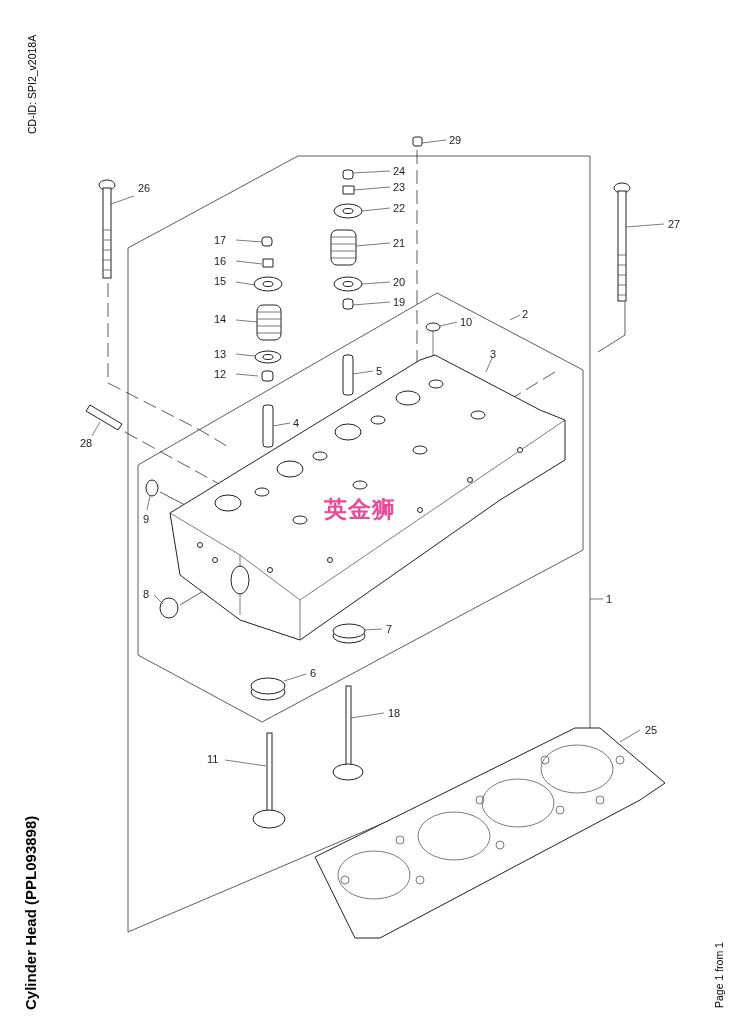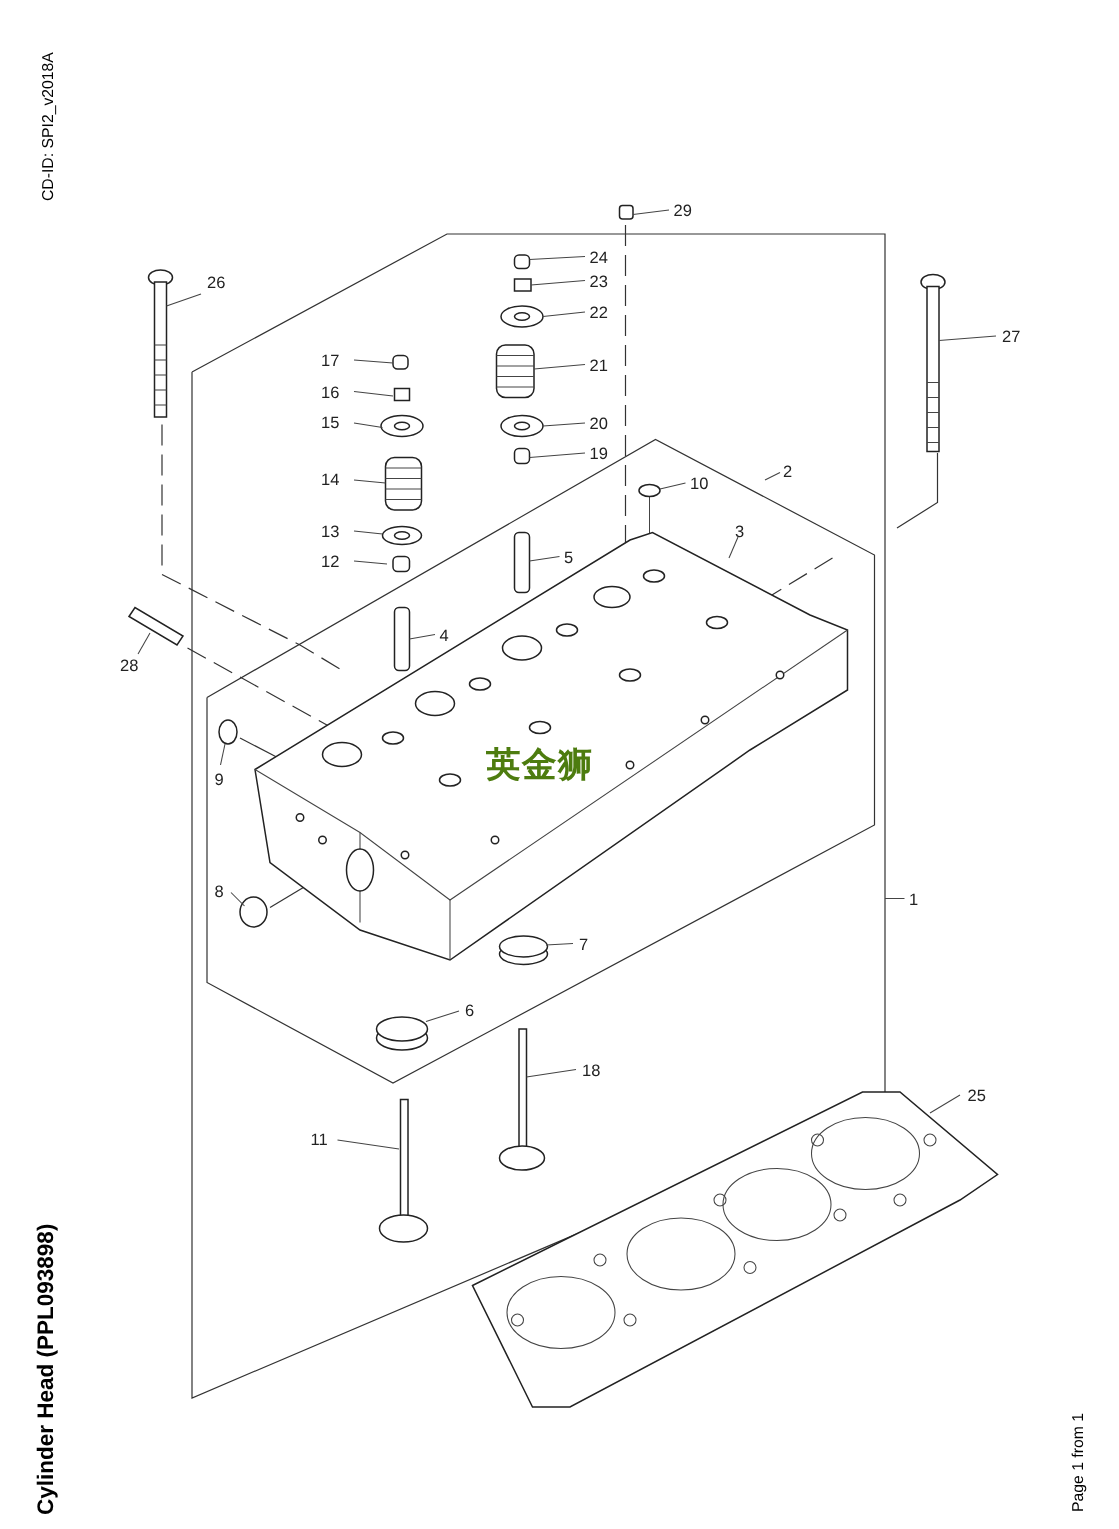--- a/index.html
+++ b/index.html
@@ -1,21 +1,21 @@
 <!DOCTYPE html>
 <html><head>
 <meta charset="utf-8">
 <style>
   html, body { margin: 0; padding: 0; background: #ffffff; }
   body { width: 746px; height: 1019px; position: relative; overflow: hidden; font-family: "Liberation Sans", sans-serif; }
   .vtext { position: absolute; transform-origin: left top; white-space: nowrap; color: #000; }
   #cdid { left: 26px; top: 134px; transform: rotate(-90deg); font-size: 10.5px; }
   #title { left: 22px; top: 1010px; transform: rotate(-90deg); font-size: 15px; font-weight: bold; }
   #pageinfo { left: 713px; top: 1008px; transform: rotate(-90deg); font-size: 10.5px; }
-  #watermark { position: absolute; left: 324px; top: 494px; font-size: 23px; font-weight: bold; color: #4d7c0f; letter-spacing: 1px; font-family: "DejaVu Sans", sans-serif; }
+  #watermark { position: absolute; left: 324px; top: 494px; font-size: 23px; font-weight: bold; color: #ec4899; letter-spacing: 1px; font-family: "DejaVu Sans", sans-serif; }
   svg { position: absolute; left: 0; top: 0; }
   .lbl { font-size: 11px; fill: #222; font-family: "Liberation Sans", sans-serif; }
   .ln { stroke: #333; stroke-width: 0.8; fill: none; }
   .part { stroke: #222; stroke-width: 1; fill: #fff; }
   .thin { stroke: #444; stroke-width: 0.7; fill: none; }
   .dash { stroke: #333; stroke-width: 0.8; fill: none; stroke-dasharray: 14 6; }
 </style>
 </head>
 <body>
 

